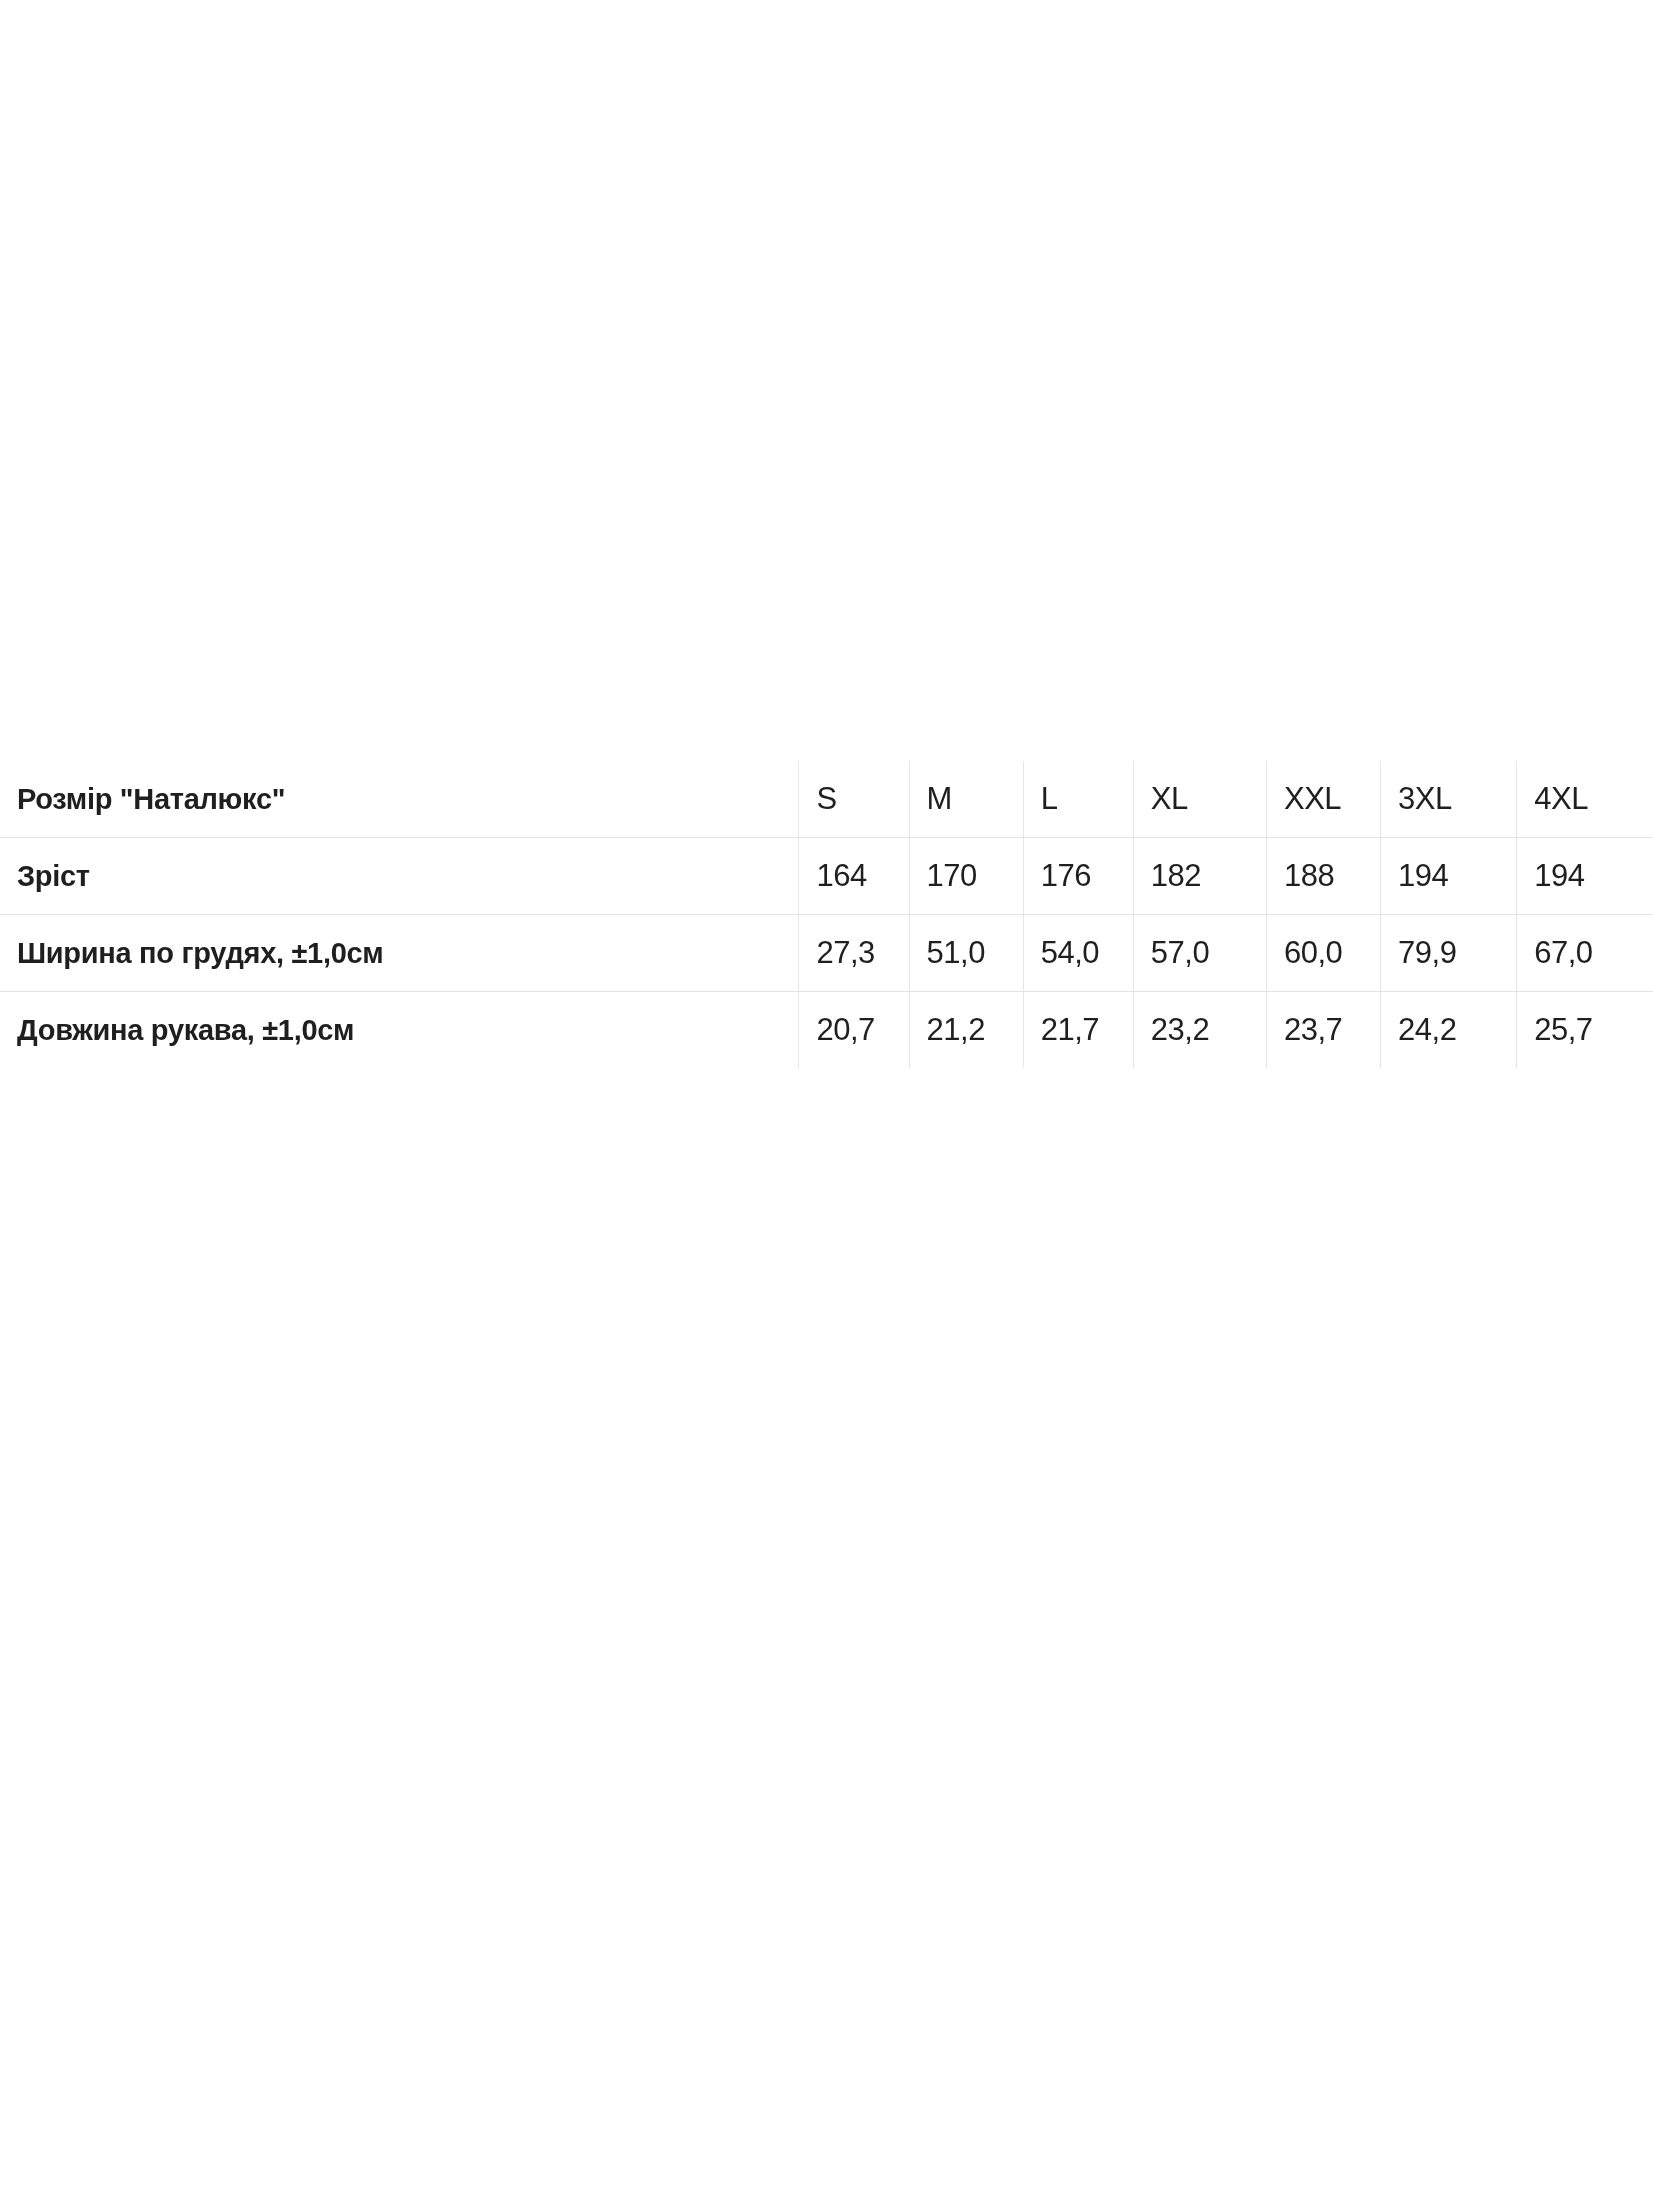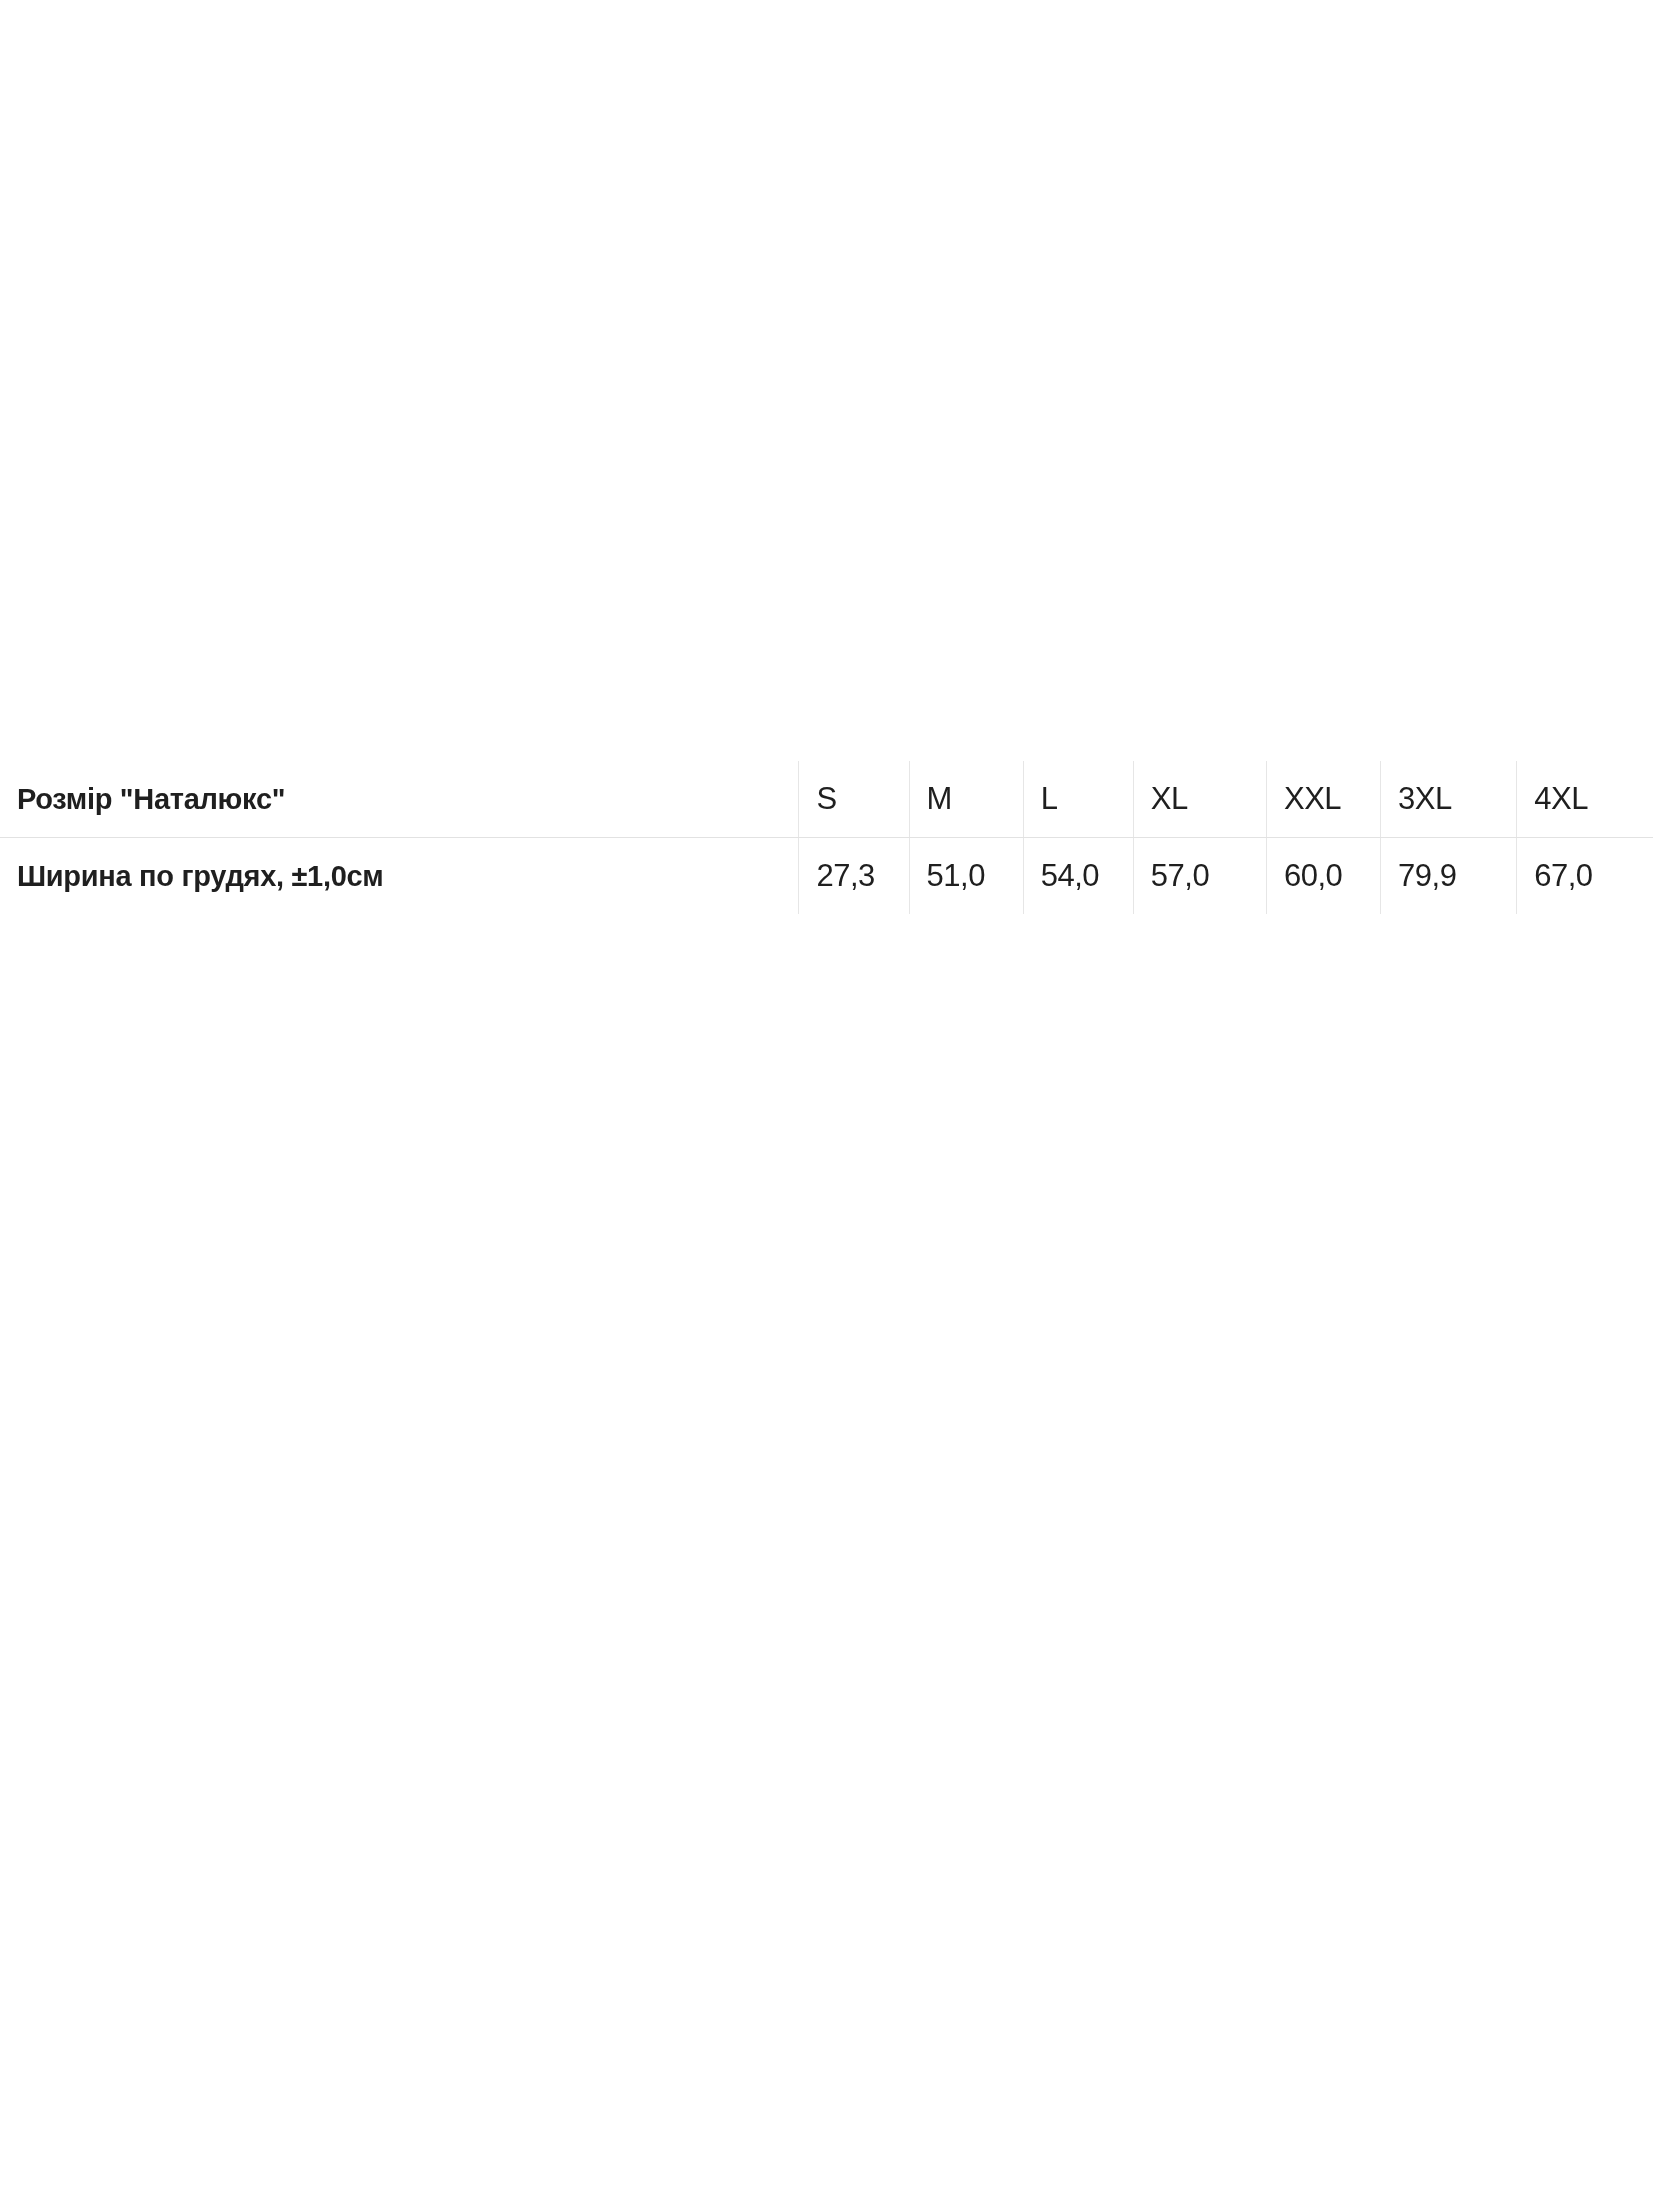--- a/index.html
+++ b/index.html
@@ -76,32 +76,52 @@
       <td class="val">S</td>
       <td class="val">M</td>
       <td class="val">L</td>
       <td class="val">XL</td>
       <td class="val">XXL</td>
       <td class="val">3XL</td>
       <td class="val">4XL</td>
     </tr>
 
 
+    <tr>
+      <td class="row-label">Зріст</td>
+      <td class="val">164</td>
+      <td class="val">170</td>
+      <td class="val">176</td>
+      <td class="val">182</td>
+      <td class="val">188</td>
+      <td class="val">194</td>
+      <td class="val">194</td>
+    </tr>
 
 
 
 
     <tr>
       <td class="row-label">Ширина по грудях, ±1,0см</td>
       <td class="val">27,3</td>
       <td class="val">51,0</td>
       <td class="val">54,0</td>
       <td class="val">57,0</td>
       <td class="val">60,0</td>
       <td class="val">79,9</td>
       <td class="val">67,0</td>
     </tr>
 
+    <tr>
+      <td class="row-label">Довжина рукава, ±1,0см</td>
+      <td class="val">20,7</td>
+      <td class="val">21,2</td>
+      <td class="val">21,7</td>
+      <td class="val">23,2</td>
+      <td class="val">23,7</td>
+      <td class="val">24,2</td>
+      <td class="val">25,7</td>
+    </tr>
 
   </tbody>
     </table>
 </div>
 
 
 </body></html>

